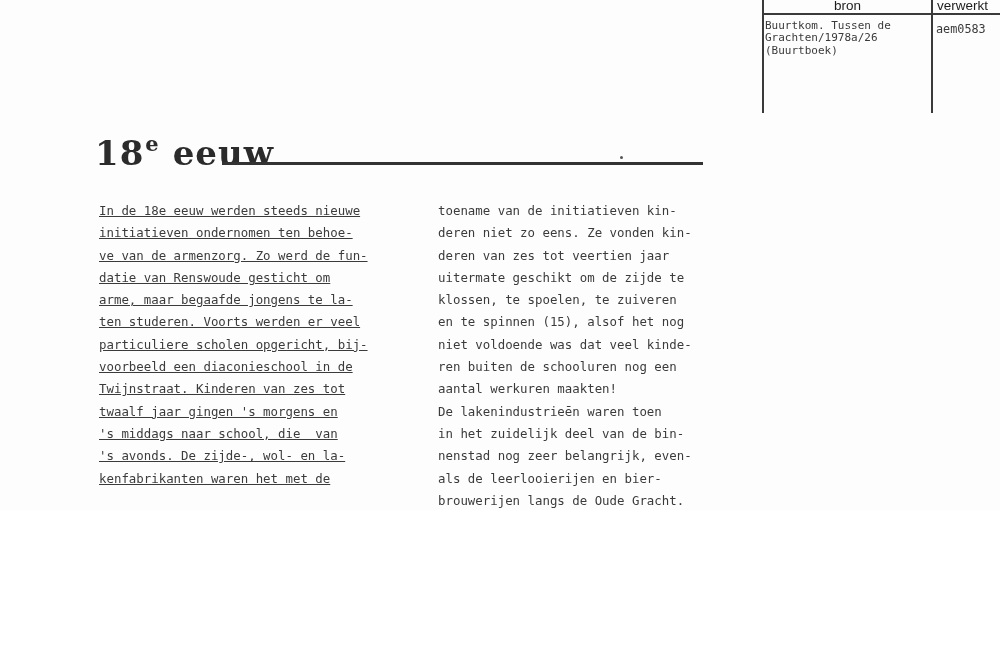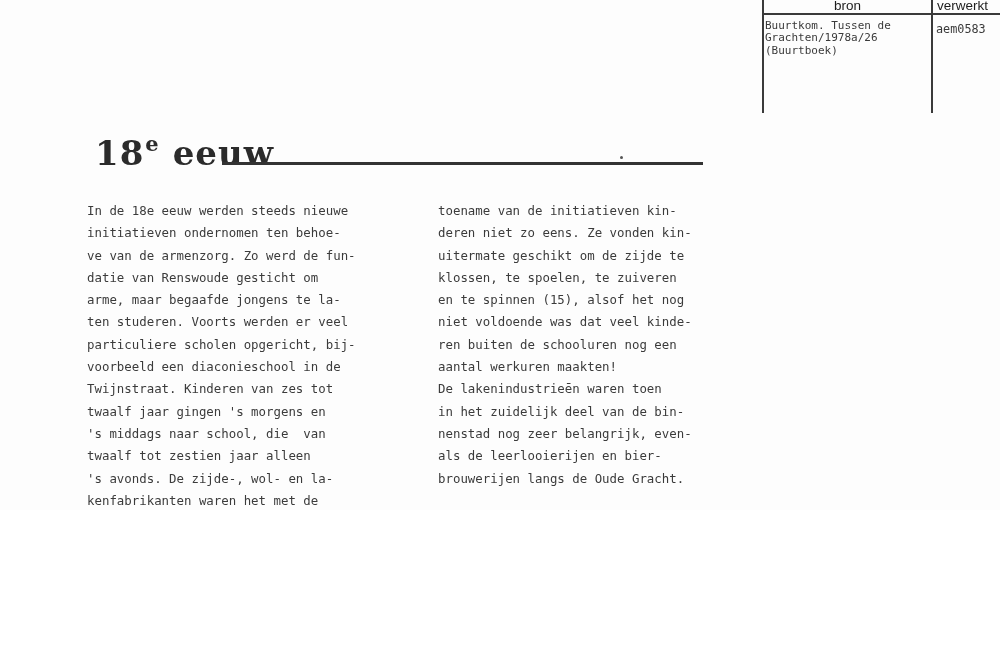--- a/index.html
+++ b/index.html
@@ -42,21 +42,21 @@
   .t-word{font-size:34px;margin-left:14px;letter-spacing:1px;}
   .title-rule{position:absolute;left:222px;top:162px;width:481px;height:3px;background:#333333;}
   .speck{position:absolute;left:620px;top:156px;width:3px;height:3px;background:#555;border-radius:50%;}
 
   
   .col{
     position:absolute;top:200px;
     font-size:12.4px;line-height:22.3px;color:#3b3b3b;
   }
   .col .tline{white-space:pre;height:22.3px;}
-  .col-left{left:87px;width:335px;}
+  .col-left{left:99px;width:335px;text-decoration:underline;}
   .col-right{left:438px;width:320px;}
 </style>
 </head>
 <body>
 
 <div class="page">
 
   <div>
     <div class="vline vl-left"></div>
     <div class="vline vl-mid"></div>
@@ -80,27 +80,27 @@
       <div class="tline">initiatieven ondernomen ten behoe-</div>
       <div class="tline">ve van de armenzorg. Zo werd de fun-</div>
       <div class="tline">datie van Renswoude gesticht om</div>
       <div class="tline">arme, maar begaafde jongens te la-</div>
       <div class="tline">ten studeren. Voorts werden er veel</div>
       <div class="tline">particuliere scholen opgericht, bij-</div>
       <div class="tline">voorbeeld een diaconieschool in de</div>
       <div class="tline">Twijnstraat. Kinderen van zes tot</div>
       <div class="tline">twaalf jaar gingen 's morgens en</div>
       <div class="tline">'s middags naar school, die  van</div>
-      <div class="tline">twaalf tot zestien jaar alleen</div>
       <div class="tline">'s avonds. De zijde-, wol- en la-</div>
       <div class="tline">kenfabrikanten waren het met de</div>
     </div>
   <div class="col col-right">
       <div class="tline">toename van de initiatieven kin-</div>
       <div class="tline">deren niet zo eens. Ze vonden kin-</div>
+      <div class="tline">deren van zes tot veertien jaar</div>
       <div class="tline">uitermate geschikt om de zijde te</div>
       <div class="tline">klossen, te spoelen, te zuiveren</div>
       <div class="tline">en te spinnen (15), alsof het nog</div>
       <div class="tline">niet voldoende was dat veel kinde-</div>
       <div class="tline">ren buiten de schooluren nog een</div>
       <div class="tline">aantal werkuren maakten!</div>
       <div class="tline">De lakenindustrieēn waren toen</div>
       <div class="tline">in het zuidelijk deel van de bin-</div>
       <div class="tline">nenstad nog zeer belangrijk, even-</div>
       <div class="tline">als de leerlooierijen en bier-</div>

